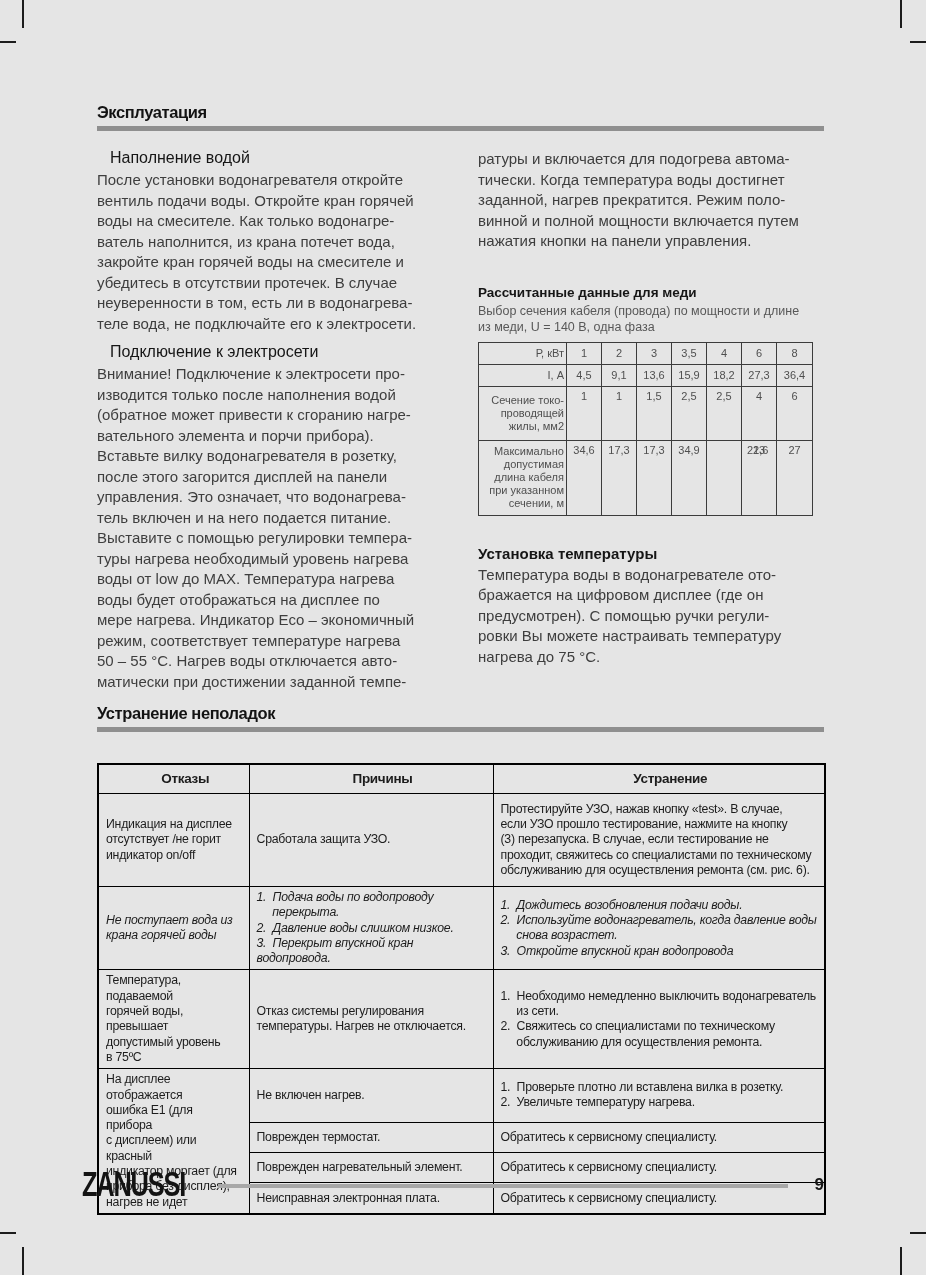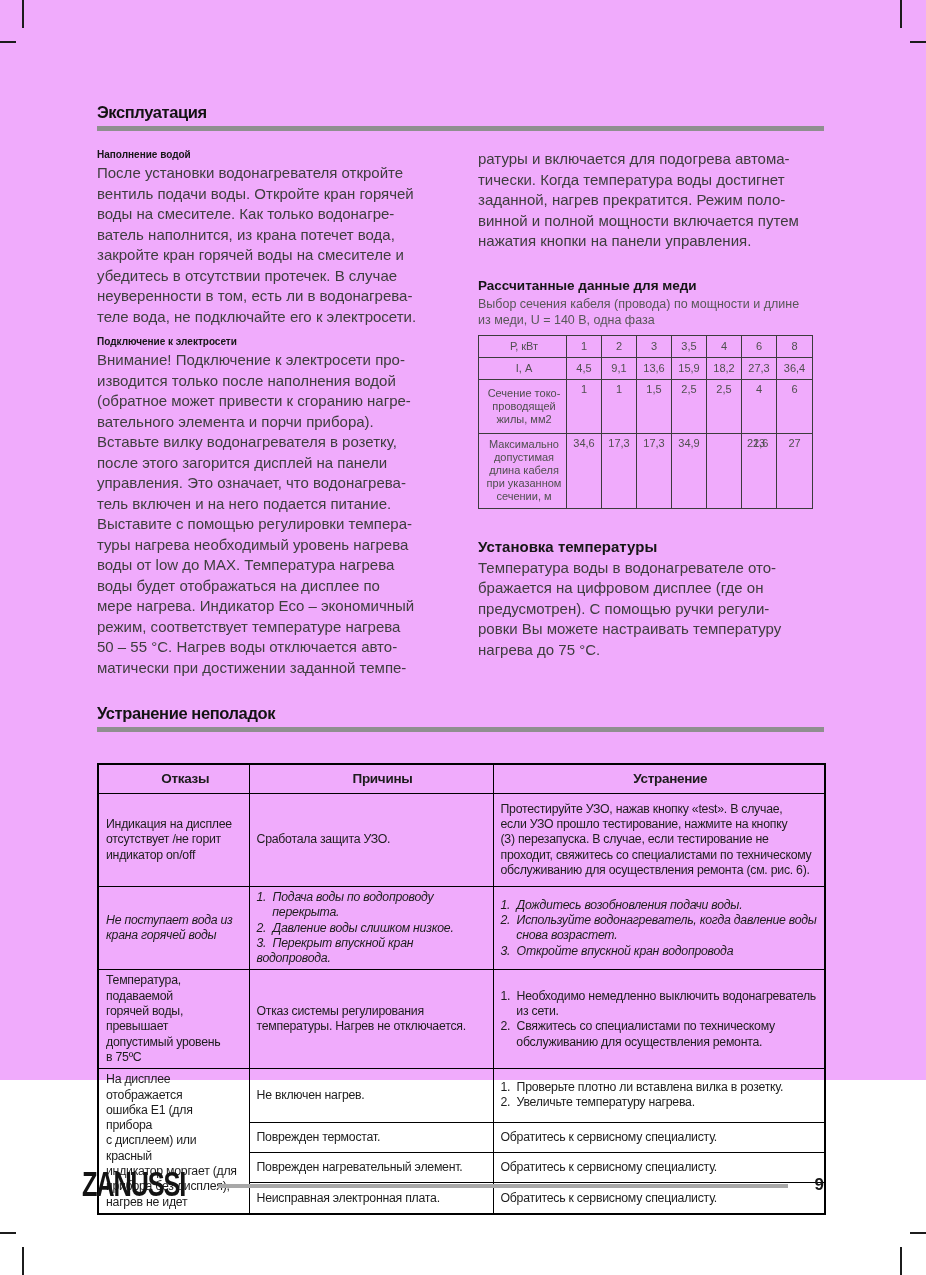--- a/index.html
+++ b/index.html
@@ -1,37 +1,37 @@
 <!DOCTYPE html>
 <html><head>
 <meta charset="utf-8">
 <style>
   html,body{margin:0;padding:0;}
   body{width:926px;height:1275px;background:#ffffff;font-family:"Liberation Sans",sans-serif;overflow:hidden;}
-  .page{position:relative;width:926px;height:1080px;background:#f0abfc;color:#3e3e3e;}
+  .page{position:relative;width:926px;height:1275px;background:#e5e5e5;color:#3e3e3e;}
   .mark{position:absolute;background:#1c1c1c;}
 
   .sec-title{position:absolute;left:97px;font-size:16.5px;font-weight:bold;color:#131313;letter-spacing:-0.4px;}
   .rule{position:absolute;left:97px;width:727px;height:5px;background:#8f8f8f;}
 
   .col{position:absolute;top:149px;}
   .col.left{left:97px;width:366px;}
   .col.right{left:478px;width:352px;}
 
-  .h{font-size:10px;font-weight:bold;color:#161616;margin:0 0 3px 0;}
+  .h{font-size:16px;font-weight:normal;color:#161616;margin:0 0 3px 13px;}
   .h.spaced{margin-top:9px;}
   .p{font-size:15px;line-height:20.5px;color:#3e3e3e;white-space:pre-line;margin:0;}
 
-  .h2{font-size:13.5px;font-weight:bold;color:#161616;margin:26px 0 3px 0;}
+  .h2{font-size:13.5px;font-weight:bold;color:#161616;margin:33px 0 3px 0;}
   .small{font-size:12.5px;line-height:16px;color:#585858;white-space:pre-line;}
 
   table{border-collapse:collapse;}
   .copper{margin-top:7px;width:334px;table-layout:fixed;}
   .copper td{border:1px solid #3c3c3c;font-size:11px;line-height:13px;color:#4f4f4f;padding:3px 2px;text-align:center;vertical-align:middle;}
-  .copper td.lbl{text-align:center;padding-left:5px;white-space:pre-line;}
+  .copper td.lbl{text-align:right;padding-left:5px;white-space:pre-line;}
   .copper tr.r1 td,.copper tr.r2 td{height:15px;}
   .copper tr.r3 td{height:47px;}
   .copper tr.r4 td{height:68px;}
 
   .temp-h{font-size:15px;font-weight:bold;color:#161616;margin:29px 0 3px 0;}
 
   .ts{position:absolute;left:97px;top:763px;width:727px;table-layout:fixed;border:2px solid #000;}
   .ts th,.ts td{border:1px solid #000;font-size:12.3px;line-height:15.3px;color:#1d1d1d;letter-spacing:-0.25px;vertical-align:middle;padding:3px 7px;}
   .ts th{font-size:13.5px;font-weight:bold;text-align:center;height:22px;letter-spacing:-0.3px;padding-left:30px;}
   .ts .prew{white-space:pre-wrap;}

